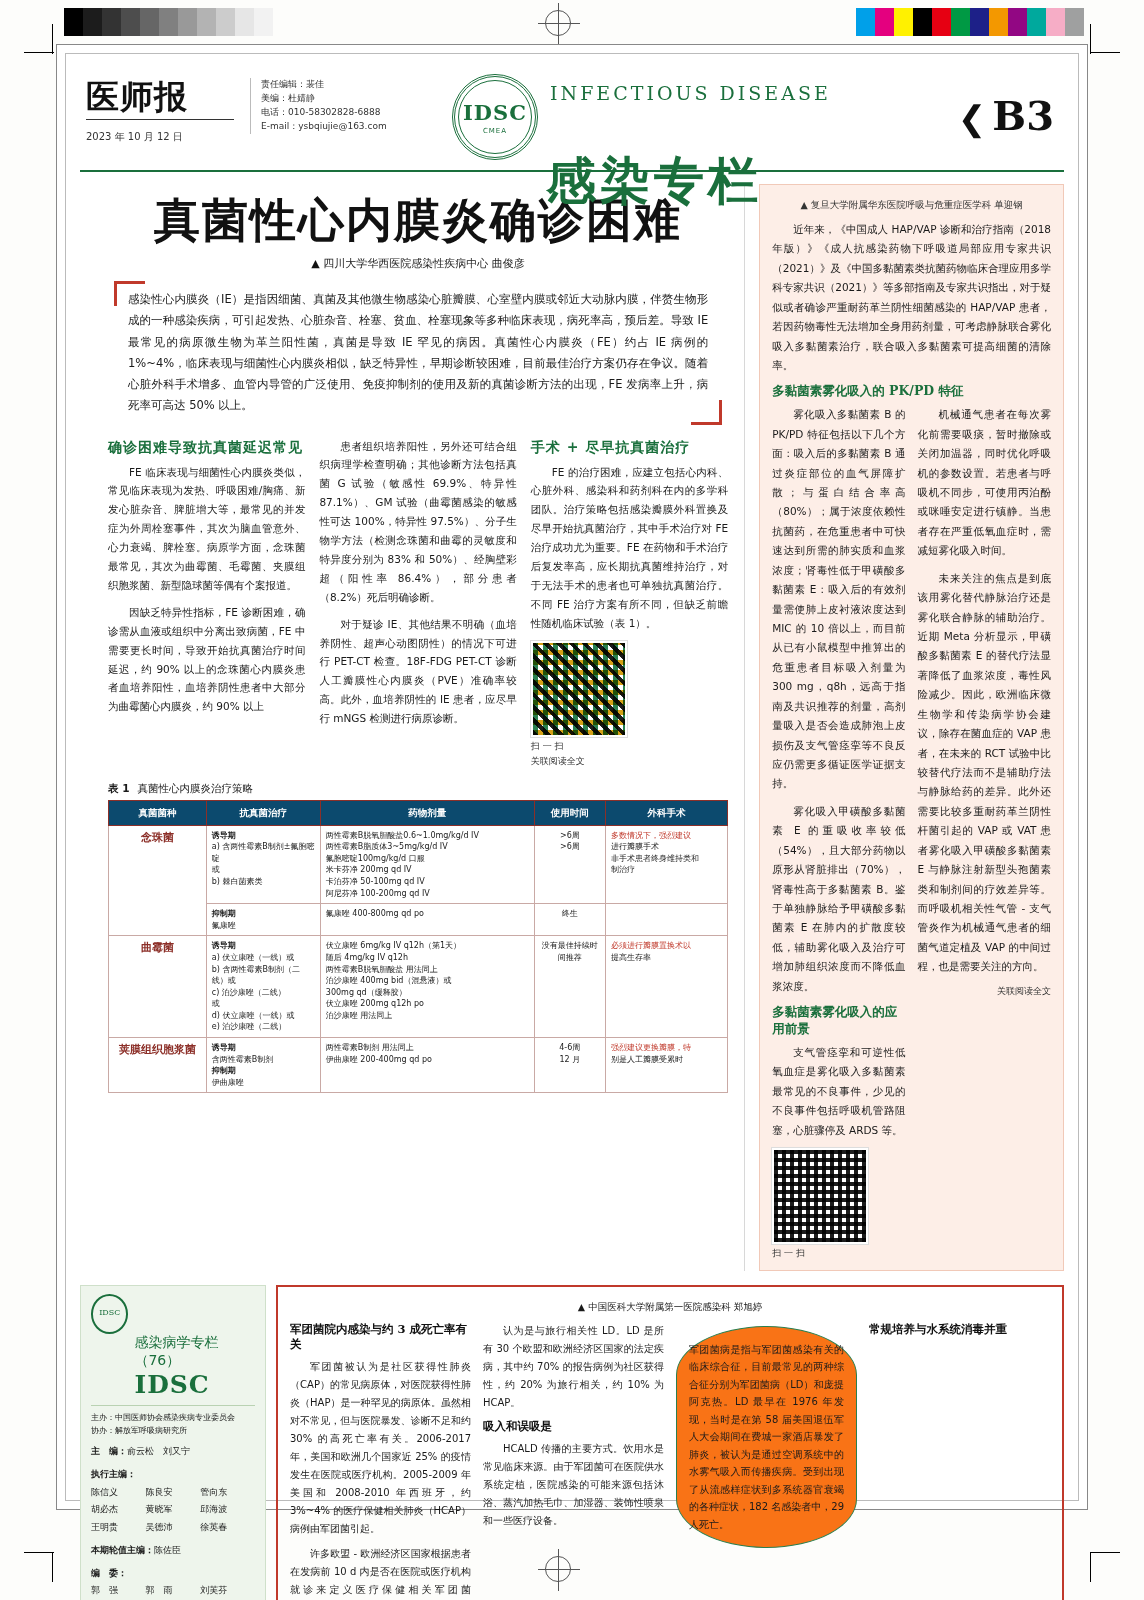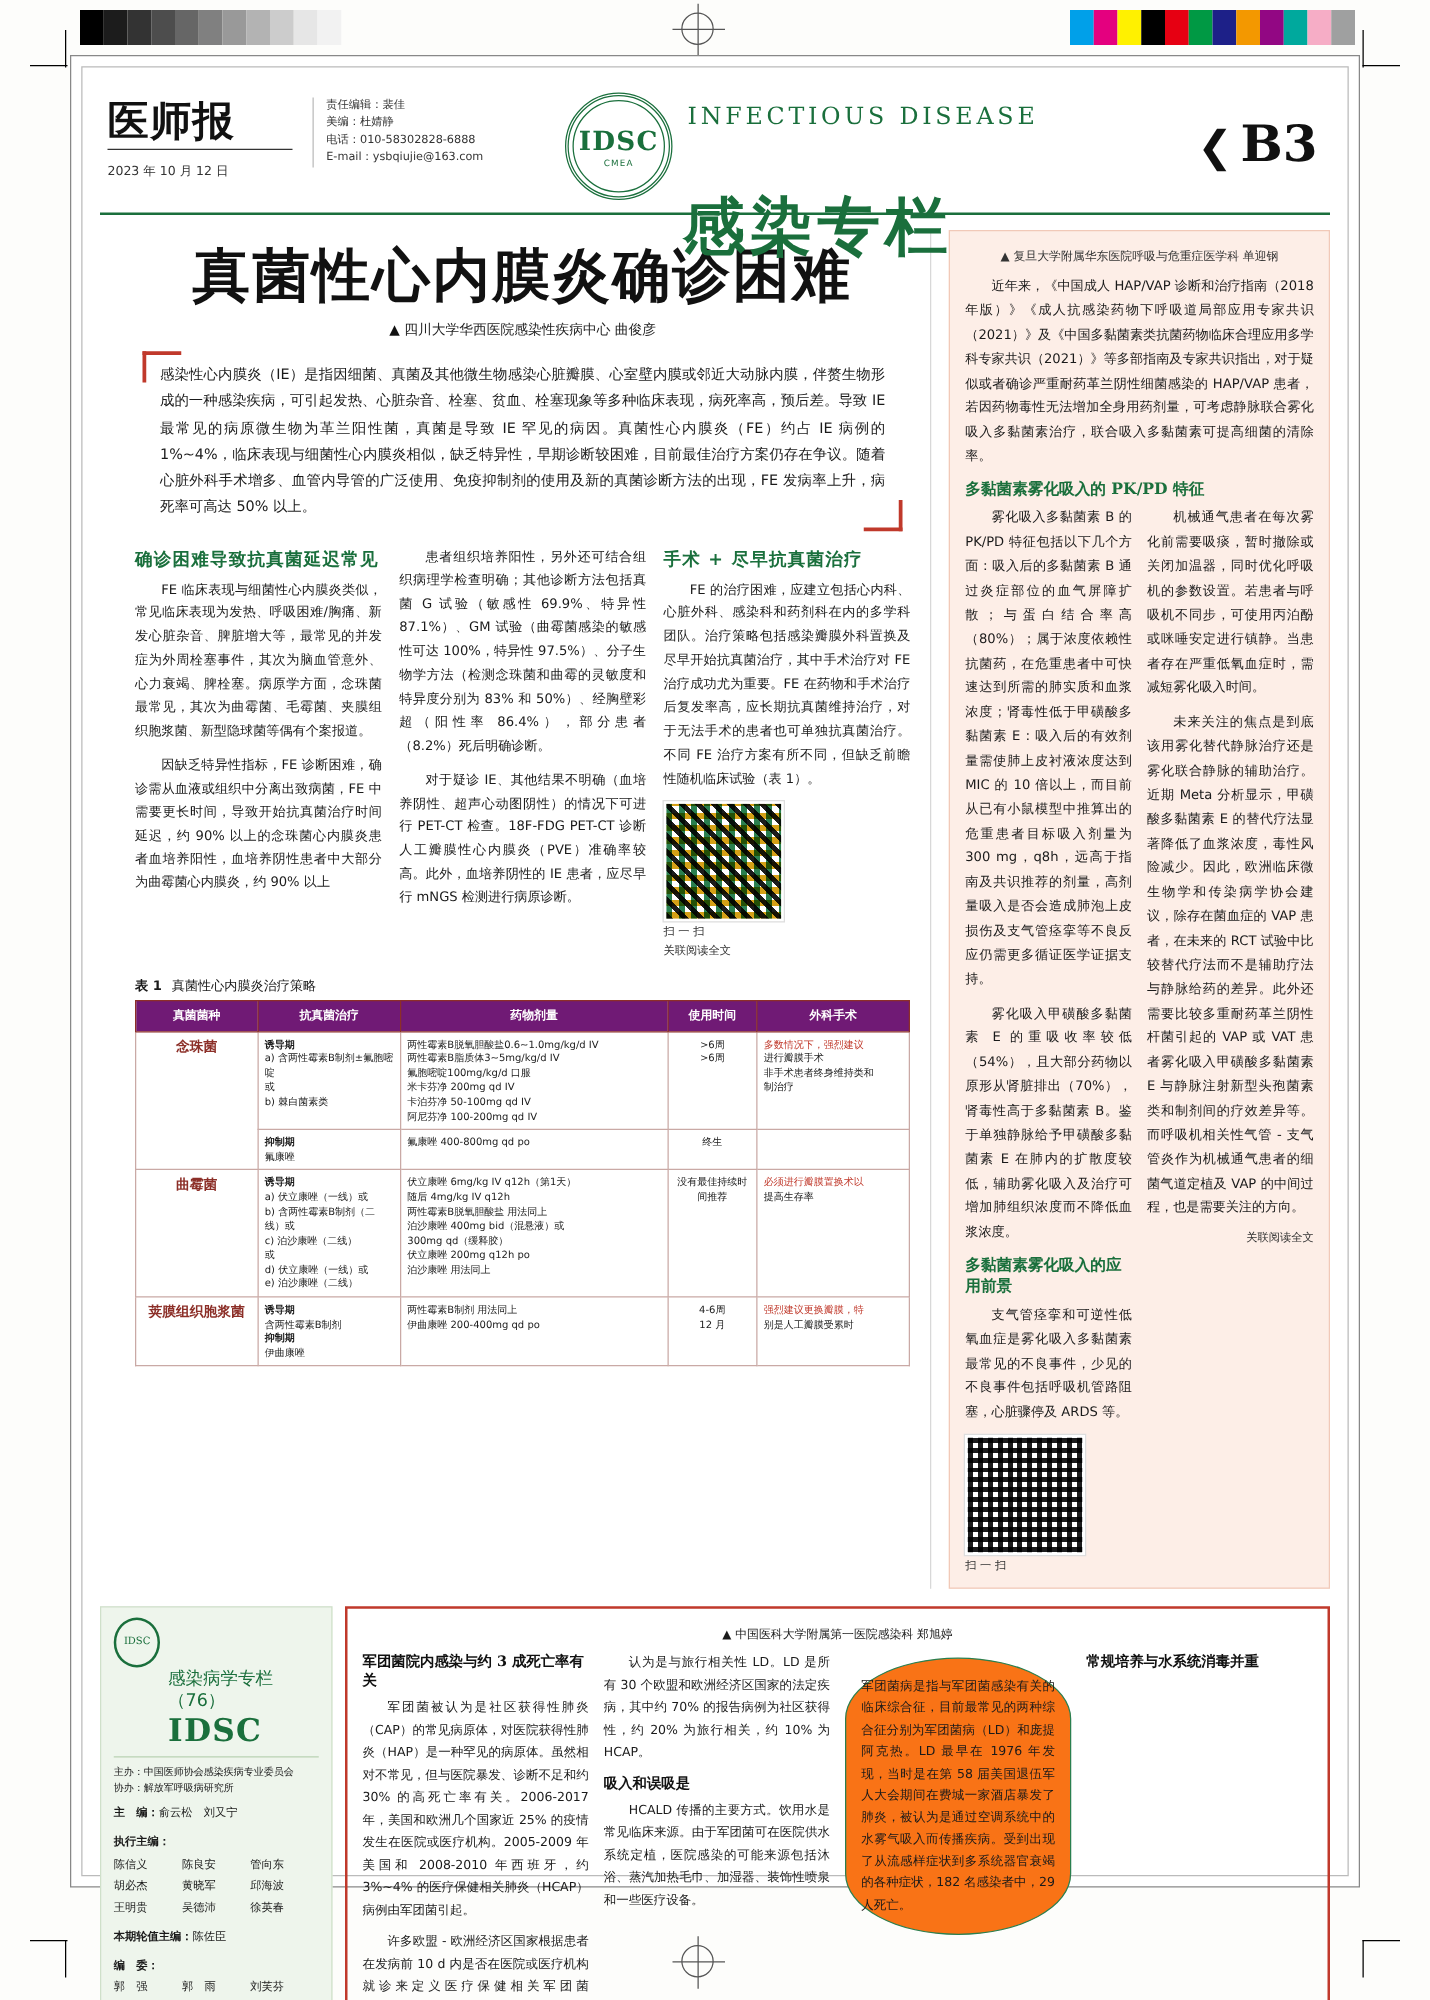--- a/index.html
+++ b/index.html
@@ -116,21 +116,21 @@
       repeating-linear-gradient(90deg,#2a7f4f 0 5px, transparent 5px 10px),
       repeating-linear-gradient(45deg,#1c1c1c 0 4px, transparent 4px 9px);
   }
   .qr-cap { font-size:9px; color:#333; margin-top:3px; line-height:1.4; }
 
   
   .tbl-cap { font-size:10.5px; margin:14px 0 4px; }
   .tbl-cap b { margin-right:8px; }
   table.tx { width:100%; border-collapse:collapse; font-size:8px; line-height:1.45; }
   table.tx th {
-    background:#701a75; color:#fff; font-weight:bold; padding:5px 4px;
+    background:#0c4a6e; color:#fff; font-weight:bold; padding:5px 4px;
     border:1px solid #8c2f28; font-size:9.5px;
   }
   table.tx td { border:1px solid #c9a9a5; padding:4px 5px; vertical-align:top; }
   table.tx td.drug { width:96px; text-align:center; font-weight:bold; color:#8c2f28; font-size:11px; }
   table.tx td.phase { width:112px; }
   table.tx td.dose { width:210px; }
   table.tx td.dur { width:70px; text-align:center; }
   table.tx td.surg { width:120px; }
   .red { color:#c0392b; }
   .ph { font-weight:bold; }

